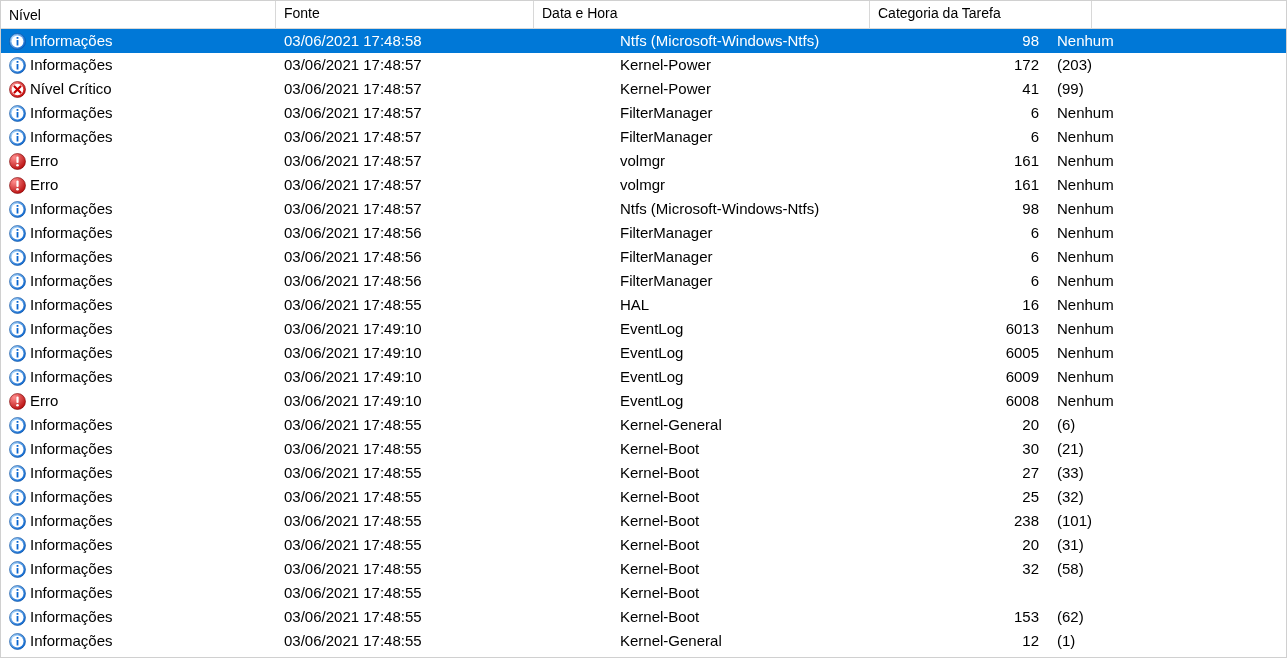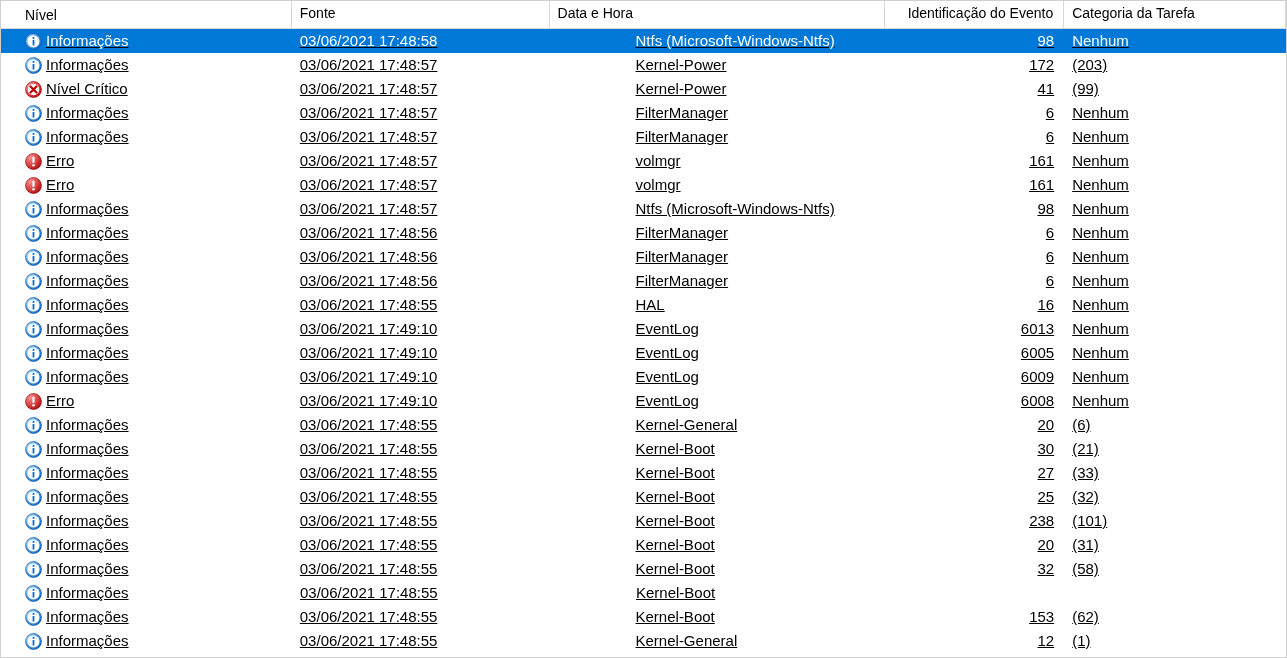--- a/index.html
+++ b/index.html
@@ -29,39 +29,38 @@
     padding: 4px 8px;
     border-right: 1px solid #d8d8d8;
     font-size: 14px;
     color: #000;
     white-space: nowrap;
     overflow: hidden;
   }
   .body {
     overflow-y: auto;
     height: calc(100% - 28px);
-    text-decoration: underline;
   }
   .row {
     display: flex;
     height: 24px;
     align-items: center;
   }
   .row.selected {
     background: #0078d7;
     color: #fff;
   }
   .cell {
     padding: 1px 8px;
     white-space: nowrap;
     overflow: hidden;
     font-size: 15px;
     line-height: 22px;
   }
-  .col-level  { width: 275px; display: flex; align-items: center; gap: 4px; margin-left: 16px; }
+  .col-level  { width: 275px; display: flex; align-items: center; gap: 4px; }
   .col-date   { width: 336px; }
   .col-source { width: 258px; }
   .col-id     { width: 179px; text-align: right; padding-right: 10px; }
   .col-cat    { width: 222px; }
   .icon {
     width: 17px; height: 17px;
     flex: 0 0 17px;
     display: inline-flex;
     align-items: center; justify-content: center;
   }
@@ -72,21 +71,20 @@
   .body::-webkit-scrollbar-thumb { background: #c2c2c2; }
 </style>
 </head>
 <body>
 
 <div class="grid">
   <div class="header-row">
     <div class="header-cell col-level">Nível</div>
     <div class="header-cell col-source">Fonte</div>
     <div class="header-cell col-date">Data e Hora</div>
-    <div class="header-cell col-id">Identificação do Evento</div>
     <div class="header-cell col-cat">Categoria da Tarefa</div>
   </div>
   <div class="body" id="tbody">
       <div class="row selected">
         <div class="cell col-level">
           <span class="icon">
             <svg viewBox="0 0 17 17">
               <defs>
                 <radialGradient id="gi" cx="30%" cy="30%" r="80%">
                   <stop offset="0%" stop-color="#bfe3ff"></stop>

